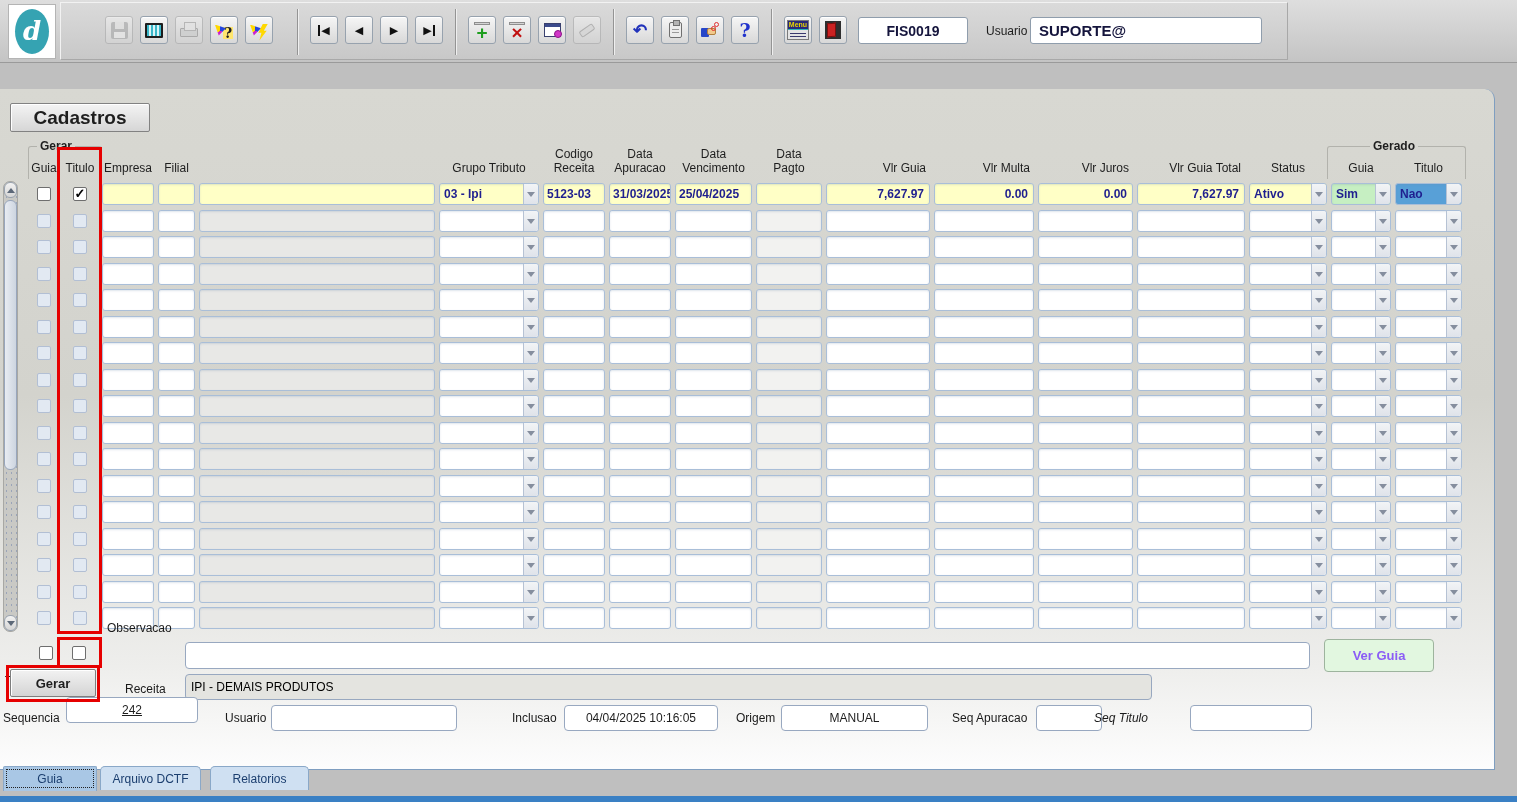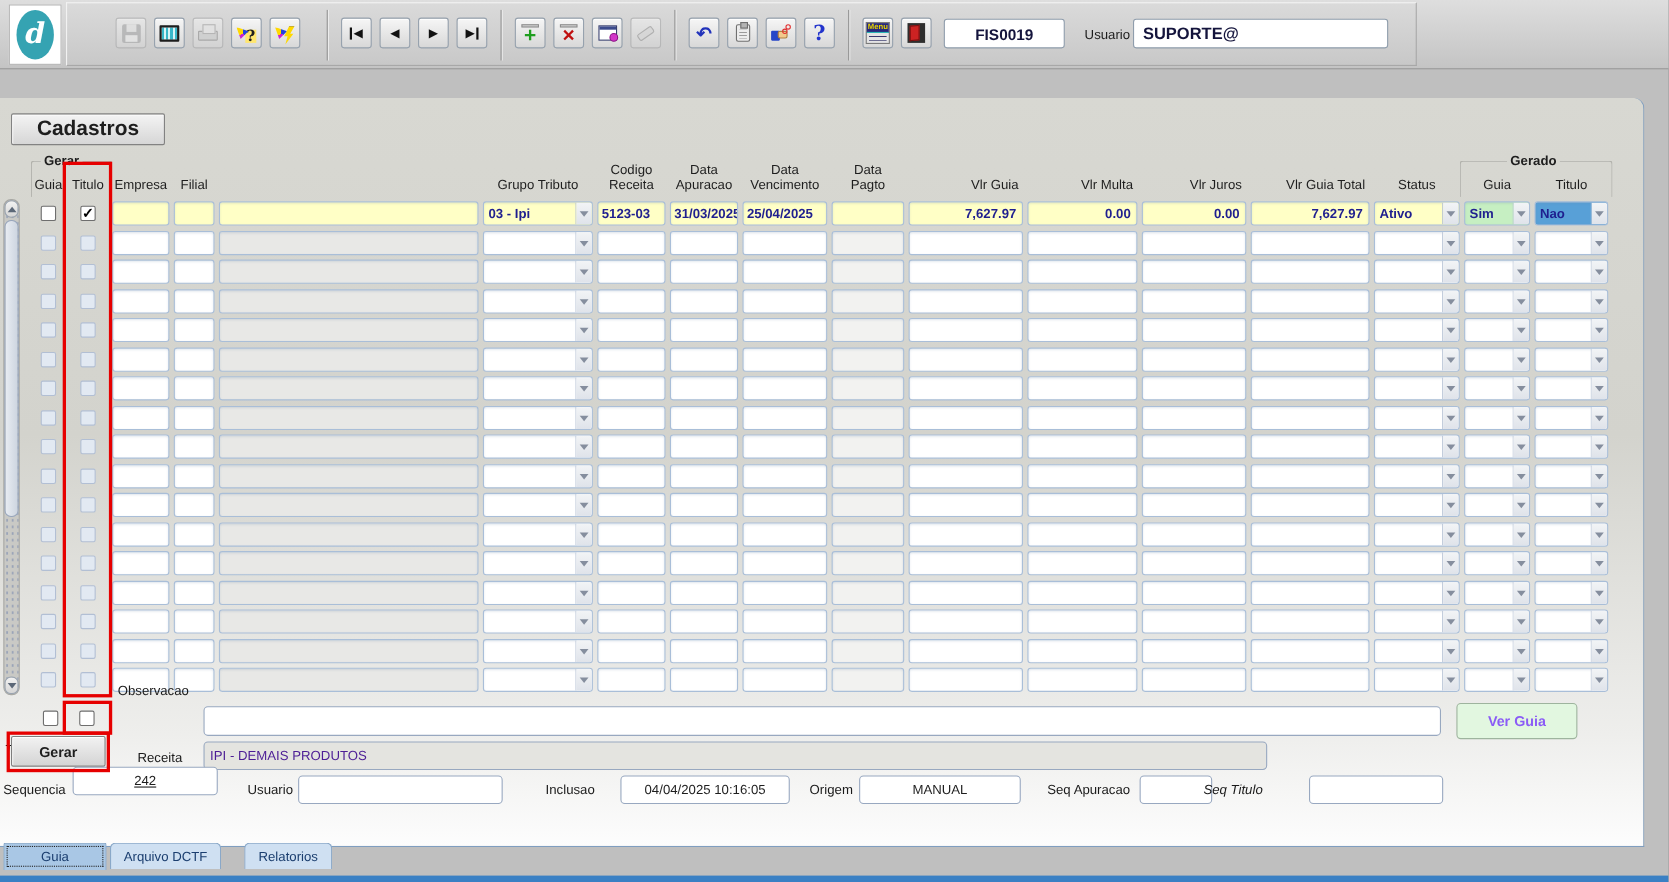--- a/index.html
+++ b/index.html
@@ -118,21 +118,21 @@
   border:1px solid #98a6bc; border-radius:6px; }
 
 
 .hl { position:absolute; border:3px solid #e60000; pointer-events:none; }
 
 
 .flabel { position:absolute; font-size:12px; color:#1a1a1a; white-space:nowrap; }
 .ffield { position:absolute; height:26px; background:#fff; border:1px solid #98a8c0; border-radius:4px;
   font-size:12px; color:#1e1e1e; display:flex; align-items:center; padding:0 5px; }
 .ffield.center { justify-content:center; }
-.ffield.readonly { background:#e4e4e0; color:#4c1d95; }
+.ffield.readonly { background:#e4e4e0; color:#000000; }
 .gerar-btn { position:absolute; left:10px; top:580px; width:86px; height:28px;
   background:linear-gradient(#f2f2f2,#d4d4d4); border:1px solid #7e7e7e; border-radius:2px;
   box-shadow:inset 1px 1px 0 #fff; font-size:13px; font-weight:bold; color:#1e1e1e;
   display:flex; align-items:center; justify-content:center; }
 .verguia-btn { position:absolute; left:1324px; top:550px; width:110px; height:33px;
   background:#e2f7e0; border:1px solid #9eb49e; border-radius:4px; font-size:13px; font-weight:bold; color:#8b5cf6;
   display:flex; align-items:center; justify-content:center; }
 
 
 .tab { position:absolute; top:766px; height:24px; display:flex; align-items:center; justify-content:center;
@@ -875,32 +875,32 @@
     <div class="verguia-btn">Ver Guia</div>
     <div class="gerar-btn">Gerar</div>
 
     <div class="flabel" style="left:125px; top:593px;">Receita</div>
     <div class="ffield readonly" style="left:185px; top:585px; width:967px; height:26px;">IPI - DEMAIS PRODUTOS</div>
 
     <div class="flabel" style="left:3px; top:622px;">Sequencia</div>
     <div class="ffield center" style="left:66px; top:608px; width:132px;text-decoration:underline;">242</div>
     <div class="flabel" style="left:225px; top:622px;">Usuario</div>
     <div class="ffield" style="left:271px; top:616px; width:186px;"></div>
-    <div class="flabel" style="left:496px; top:622px;">Inclusao</div>
+    <div class="flabel" style="left:512px; top:622px;">Inclusao</div>
     <div class="ffield center" style="left:564px; top:616px; width:154px;">04/04/2025 10:16:05</div>
     <div class="flabel" style="left:736px; top:622px;">Origem</div>
     <div class="ffield center" style="left:781px; top:616px; width:147px;">MANUAL</div>
     <div class="flabel" style="left:952px; top:622px;">Seq Apuracao</div>
     <div class="ffield" style="left:1036px; top:616px; width:66px;"></div>
     <div class="flabel" style="left:1094px; top:622px;font-style:italic;">Seq Titulo</div>
     <div class="ffield" style="left:1190px; top:616px; width:122px;"></div>
   </div>
 
   <div class="hl" style="left:57px; top:147px; width:45px; height:487px;"></div>
   <div class="hl" style="left:57px; top:637px; width:45px; height:31px;"></div>
   <div class="hl" style="left:6px; top:665px; width:94px; height:37px;"></div>
 
   <div class="tab active" style="left:3px; width:94px; height:25px;">Guia</div>
   <div class="tab" style="left:100px; width:101px;">Arquivo DCTF</div>
-  <div class="tab" style="left:222px; width:80px;">Relatorios</div>
+  <div class="tab" style="left:210px; width:99px;">Relatorios</div>
   <div class="bottom-strip"></div>
 
 </div>
 
 </body></html>

